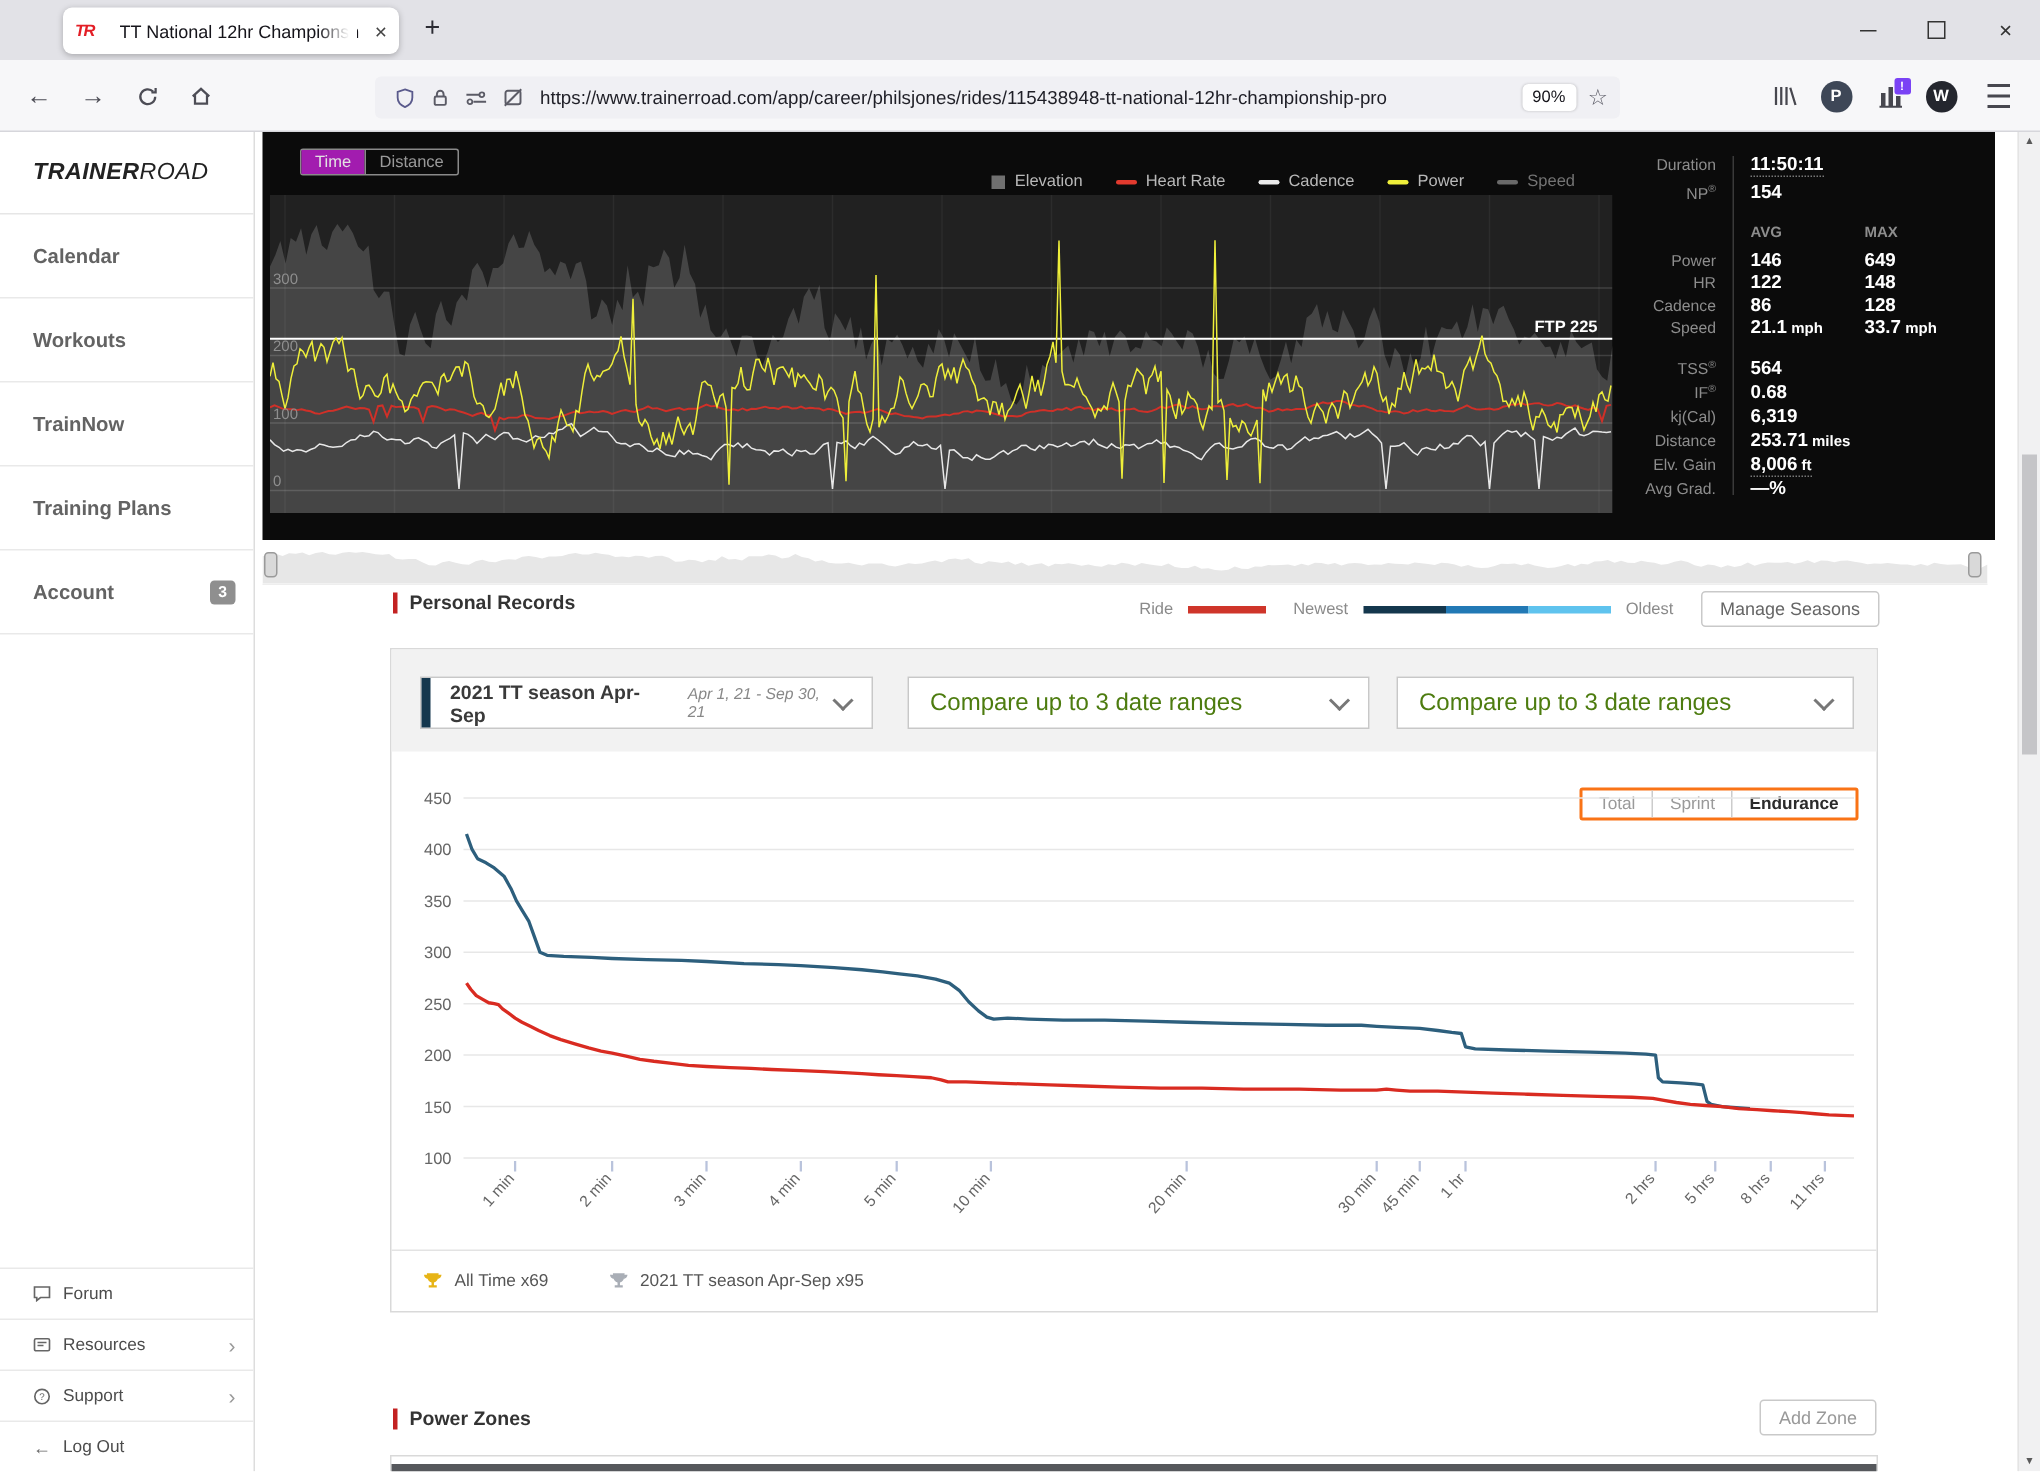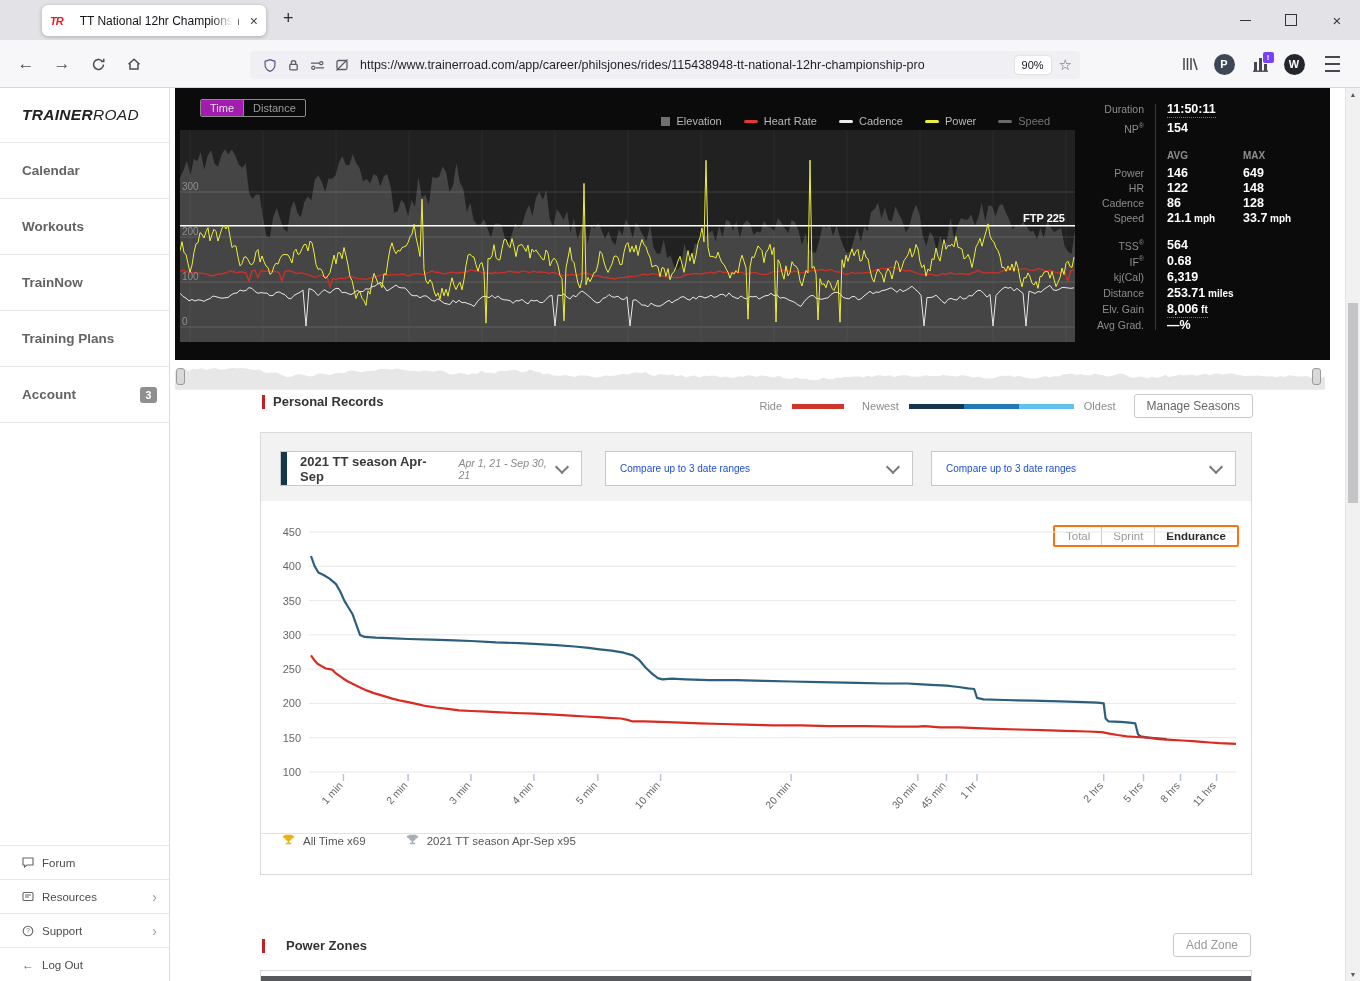--- a/index.html
+++ b/index.html
@@ -81,27 +81,27 @@
   .prlegend{position:absolute;top:394px;right:107px;display:flex;align-items:center;gap:10px;font-size:11px;color:#8a8a8a;}
   .bar5{height:5px;}
   .gradbars{display:flex;}
   .btn{border:1px solid #c9c9c9;border-radius:3px;background:#fff;color:#666;font-size:12px;padding:4px 12px;}
   .card{position:absolute;left:260px;top:432px;width:992px;height:443px;border:1px solid #d9d9d9;background:#fff;box-sizing:border-box;}
   .ddstrip{position:absolute;left:0;top:0;width:100%;height:68px;background:#f2f2f2;}
   .dd{position:absolute;top:18px;height:35px;background:#fff;border:1px solid #c8c8c8;box-sizing:border-box;display:flex;align-items:center;}
   .dd .navybar{width:6px;height:100%;background:#14374e;flex:none;}
   .ddname{font-size:13px;color:#3a3a3a;font-weight:bold;margin-left:13px;}
   .ddrange{font-size:10.5px;font-style:italic;color:#888;margin-left:14px;}
-  .ddph{font-size:10px;color:#1d4ed8;margin-left:14px;}
+  .ddph{font-size:16px;color:#4d7c0f;margin-left:14px;}
   .chevron{width:8px;height:8px;border-right:2px solid #777;border-bottom:2px solid #777;transform:rotate(45deg);margin-left:auto;margin-right:14px;margin-top:-4px;flex:none;}
   .tabs{position:absolute;left:792px;top:92px;display:flex;border:2px solid #f97316;border-radius:2px;font-size:11.5px;background:#fff;}
   .ptab{padding:3px 11px;color:#9a9a9a;}
   .ptab+.ptab{border-left:1px solid #ccc;}
   .ptab.on{color:#2b2b2b;font-weight:bold;}
-  .prfoot{position:absolute;left:0;top:400px;right:0;bottom:0;border-top:1px solid #e3e3e3;display:flex;align-items:flex-start;padding-left:21px;gap:40px;}
+  .prfoot{position:absolute;left:0;top:400px;right:0;bottom:0;border-top:1px solid #e3e3e3;display:flex;align-items:center;padding-left:21px;gap:40px;}
   .trophy{display:flex;align-items:center;gap:8px;font-size:11.5px;color:#555;}
   
   .pzbar{position:absolute;left:260px;top:970px;width:992px;height:11px;border:1px solid #d9d9d9;border-bottom:none;box-sizing:border-box;background:#fff;}
   .pzdark{position:absolute;left:0px;top:5px;width:100%;height:6px;background:#56585c;}
   
   .vscroll{position:absolute;right:0;top:88px;width:15px;bottom:0;background:#f1f1f2;border-left:1px solid #e4e4e4;box-sizing:border-box;}
   .varrow{position:absolute;left:0;width:100%;text-align:center;font-size:7px;color:#5a5a5a;}
   .vthumb{position:absolute;left:2px;top:215px;width:10px;height:200px;background:#c5c5c8;}
   svg{display:block;}
 </style>
@@ -502,21 +502,21 @@
       </span>
       <span class="trophy">
         <svg id="trophy1" width="13" height="13" viewBox="0 0 16 16" style="fill: rgb(169, 174, 182);">
             <path d="M3.2 1h9.6l-.3 3.4A4.9 4.9 0 0 1 9 8.6v2.2h2.3v1.9H4.7v-1.9H7V8.6A4.9 4.9 0 0 1 3.5 4.4L3.2 1zM.8 2.3h2.5l.4 3.4C2 5.3 1 4.1.8 2.3zm14.4 0h-2.5l-.4 3.4c1.7-.4 2.7-1.6 2.9-3.4z"></path>
           </svg>
         <span>2021 TT season Apr-Sep x95</span>
       </span>
     </div>
   </div>
 
-  <div class="sechead" style="left:262px;top:938px;gap:13px;">
+  <div class="sechead" style="left:262px;top:938px;">
     <span class="redbar"></span>
     <span class="sectitle">Power Zones</span>
   </div>
   <button class="btn" style="position:absolute;right:109px;top:933px;color:#999;">Add Zone</button>
   <div class="pzbar">
     <div class="pzdark"></div>
   </div>
 
   <div class="vscroll">
     <span class="varrow" style="top:3px;">▲</span>

